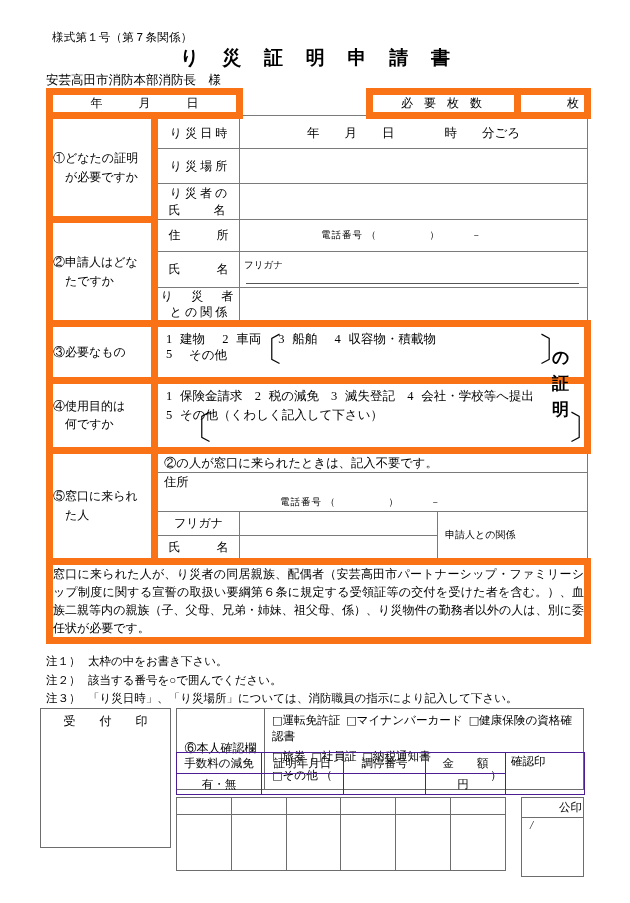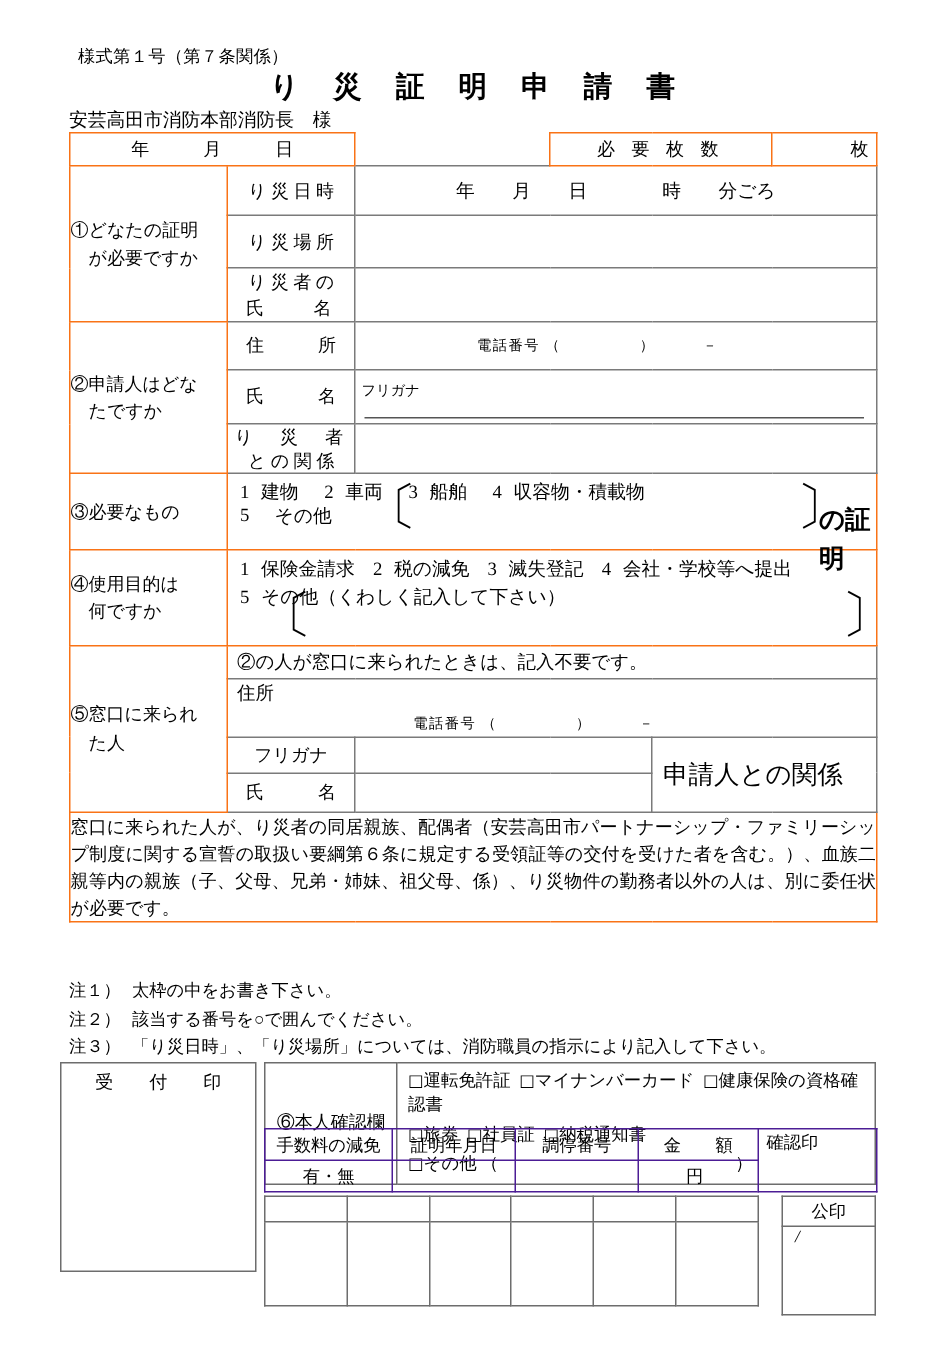--- a/index.html
+++ b/index.html
@@ -14,21 +14,21 @@
 
   
   .form-no{position:absolute;left:52px;top:30px;font-size:11.5px;letter-spacing:.2px;}
   .doc-title{position:absolute;left:0;top:45px;width:630px;text-align:center;
              font-size:19px;font-weight:bold;letter-spacing:9px;padding-left:9px;box-sizing:border-box;}
   .addressee{position:absolute;left:46px;top:72px;font-size:12.5px;}
 
   
   .main{position:absolute;left:46px;top:88px;width:538px;border-collapse:collapse;
         table-layout:fixed;}
-  .main td{border:1px solid #f97316;vertical-align:middle;font-size:12px;padding:0;}
+  .main td{border:7px solid #f97316;vertical-align:middle;font-size:12px;padding:0;}
   .thin{border:1px solid #7a7a7a !important;}
   .nob{border:none !important;}
   .lbl{text-align:center;font-size:12px;line-height:1.35;}
   .lbl-sp{letter-spacing:4px;padding-left:4px;}
   .qcell{font-size:12.5px;line-height:1.55;padding:4px 6px 4px 8px;}
   .qcell .ind{display:block;text-indent:1em;}
 
   .datebar{letter-spacing:0;font-size:12.5px;}
 
   
@@ -80,21 +80,21 @@
   .feetbl td{border:1px solid #4c1d95;font-size:11.5px;text-align:center;height:18px;}
   .yen{text-align:right;padding-right:6px;}
 
   .gridtbl{position:absolute;left:176px;top:797px;width:330px;border-collapse:collapse;table-layout:fixed;}
   .gridtbl td{border:1px solid #6d6d6d;}
   .g-h{height:17px;}
   .g-b{height:56px;}
 
   .seal{position:absolute;left:521px;top:797px;width:63px;border-collapse:collapse;table-layout:fixed;}
   .seal td{border:1px solid #6d6d6d;font-size:11.5px;text-align:center;}
-  .seal .s-h{height:17px;}
+  .seal .s-h{height:17px;text-align:right;}
   .seal .s-b{height:56px;text-align:left;padding-left:8px;font-style:italic;vertical-align:top;}
 </style>
 </head>
 <body>
 
 <div class="page">
 
   <div class="form-no">様式第１号（第７条関係）</div>
   <div class="doc-title">り 災 証 明 申 請 書</div>
   <div class="addressee">安芸高田市消防本部消防長　様</div>
@@ -214,21 +214,21 @@
     </tr>
     <tr class="h-addr5">
       <td colspan="5" class="thin">
         <div style="padding:1px 0 0 6px;font-size:12.3px">住所</div>
         <div class="tel-wrap" style="margin-top:3px"><span class="tel">電話番号 （　　　　　）　　　－</span></div>
       </td>
     </tr>
     <tr class="h-furi">
       <td class="lbl thin">フリガナ</td>
       <td colspan="2" class="thin"></td>
-      <td colspan="2" rowspan="2" class="thin" style="padding-left:7px;font-size:17px">申請人との関係</td>
+      <td colspan="2" rowspan="2" class="thin" style="padding-left:7px;font-size:10px">申請人との関係</td>
     </tr>
     <tr class="h-nm5">
       <td class="lbl thin" style="letter-spacing:4px;padding-left:4px">氏　　名</td>
       <td colspan="2" class="thin"></td>
     </tr>
 
     <tr>
       <td colspan="6" class="para">窓口に来られた人が、り災者の同居親族、配偶者（安芸高田市パートナーシップ・ファミリーシップ制度に関する宣誓の取扱い要綱第６条に規定する受領証等の交付を受けた者を含む。）、血族二親等内の親族（子、父母、兄弟・姉妹、祖父母、係）、り災物件の勤務者以外の人は、別に委任状が必要です。</td>
     </tr>
   </tbody>

